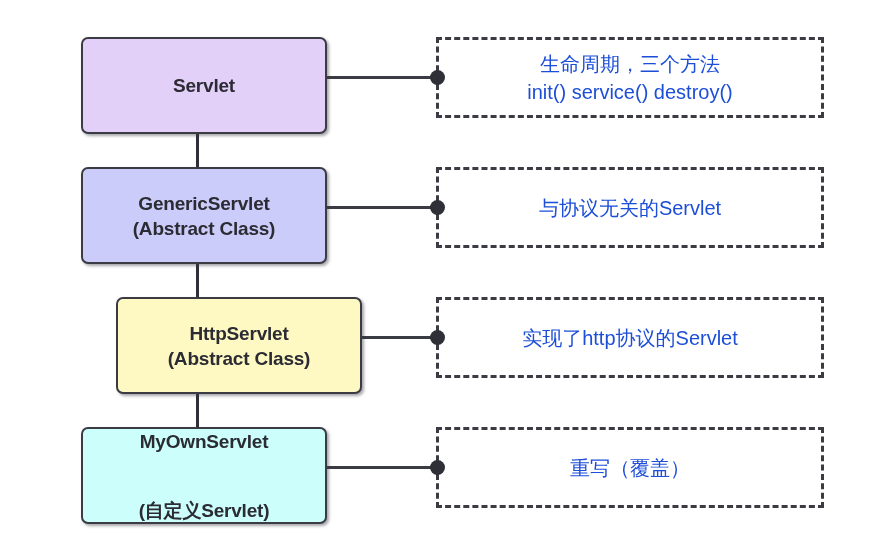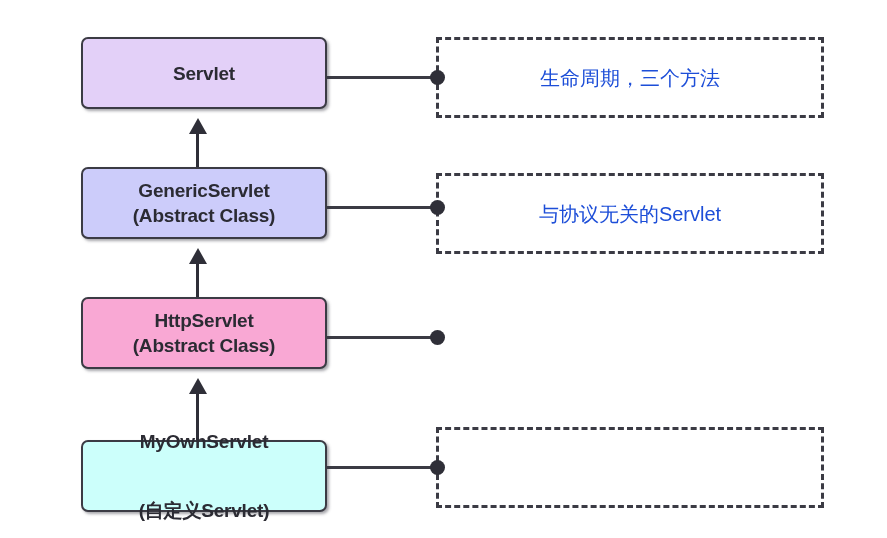--- a/index.html
+++ b/index.html
@@ -19,21 +19,21 @@
     width: 887px;
     height: 538px;
     background: #ffffff;
   }
 
   
   .class-box {
     position: absolute;
     left: 81px;
     width: 246px;
-    height: 72px;
+    height: 97px;
     box-sizing: border-box;
     border: 2px solid #3b3b44;
     border-radius: 7px;
     display: flex;
     flex-direction: column;
     align-items: center;
     justify-content: center;
     box-shadow: 2px 2px 3px rgba(60,60,70,0.45);
     z-index: 3;
   }
@@ -42,21 +42,21 @@
     font-size: 19px;
     line-height: 25px;
     color: #2b2b33;
     white-space: nowrap;
     letter-spacing: -0.2px;
   }
 
   .row1 { top: 37px; }
   .row2 { top: 167px; }
   .row3 { top: 297px; }
-  .row4 { top: 440px; gap: 44px; }
+  .row4 { top: 427px; gap: 44px; }
 
   
   .note-box {
     position: absolute;
     left: 436px;
     width: 388px;
     height: 81px;
     box-sizing: border-box;
     border: 3px dashed #3b3b44;
     background: #ffffff;
@@ -128,47 +128,52 @@
 
 <div id="canvas">
 
   <div class="class-box row1" style="background: rgb(227, 208, 248);">
     <span class="line">Servlet</span>
   </div>
   <div class="h-conn c1"></div>
   <div class="conn-dot d1"></div>
   <div class="note-box n1" style="top:37px">
     <span class="line">生命周期，三个方法</span>
+    <span class="line">init() service() destroy()</span>
   </div>
 
   <div class="v-arrow a1"></div>
 
   <div class="class-box row2" style="background: rgb(204, 204, 250); border-radius: 7px;">
     <span class="line">GenericServlet</span>
     <span class="line">(Abstract Class)</span>
   </div>
   <div class="h-conn c2"></div>
   <div class="conn-dot d2"></div>
-  <div class="note-box n2" style="top:173px">
+  <div class="note-box n2" style="top:167px">
     <span class="line">与协议无关的Servlet</span>
   </div>
 
   <div class="v-arrow a2"></div>
 
-  <div class="class-box row3" style="background: #f9a8d4;">
+  <div class="class-box row3" style="background: #fef9c3; margin-left: 35px;">
     <span class="line">HttpServlet</span>
     <span class="line">(Abstract Class)</span>
   </div>
   <div class="h-conn c3"></div>
   <div class="conn-dot d3"></div>
+  <div class="note-box n3" style="top:297px">
+    <span class="line">实现了http协议的Servlet</span>
+  </div>
 
   <div class="v-arrow a3"></div>
 
   <div class="class-box row4" style="background: rgb(204, 255, 251);">
     <span class="line">MyOwnServlet</span>
     <span class="line">(自定义Servlet)</span>
   </div>
   <div class="h-conn c4"></div>
   <div class="conn-dot d4"></div>
   <div class="note-box n4" style="top:427px">
+    <span class="line">重写（覆盖）</span>
   </div>
 
 </div>
 
 </body></html>

